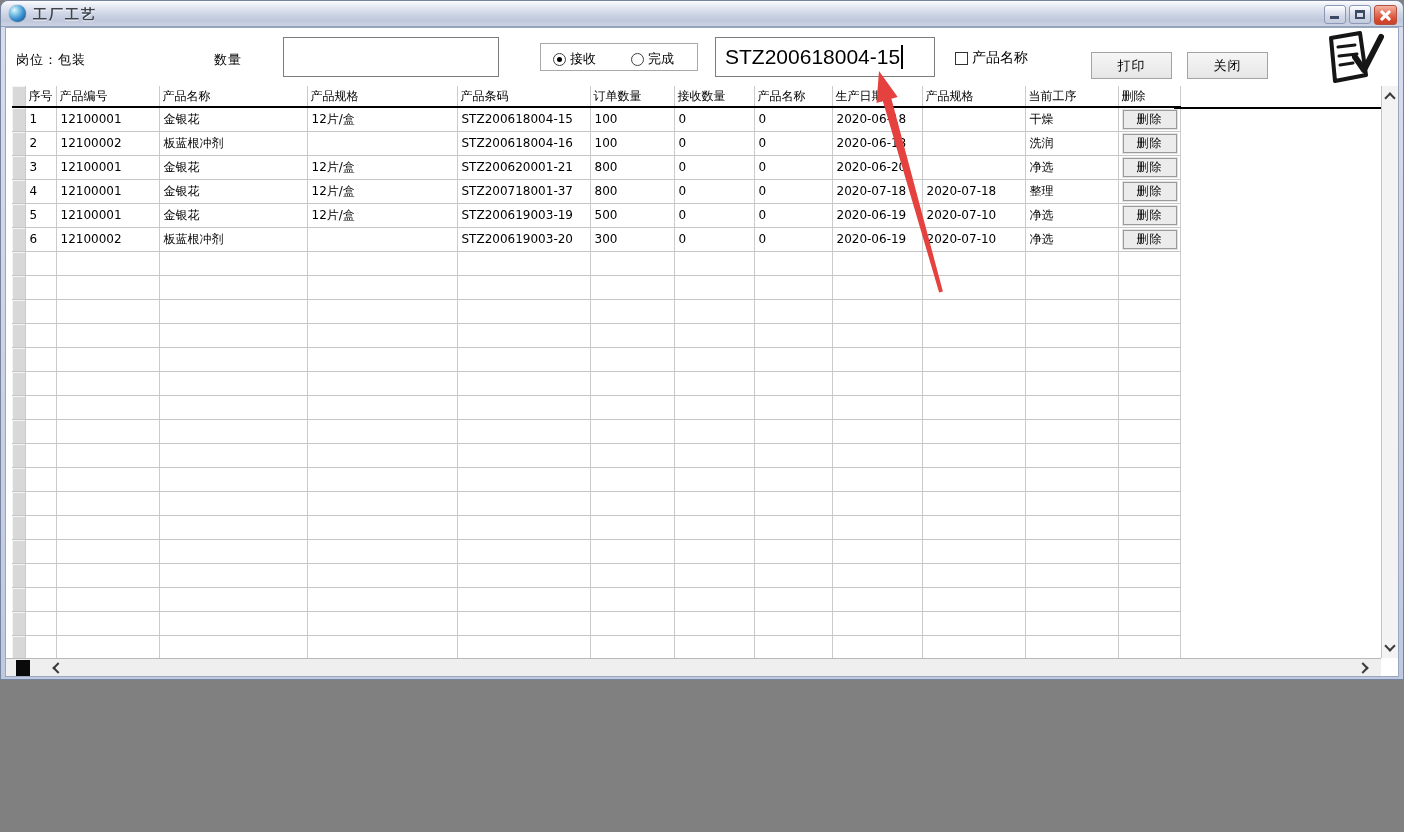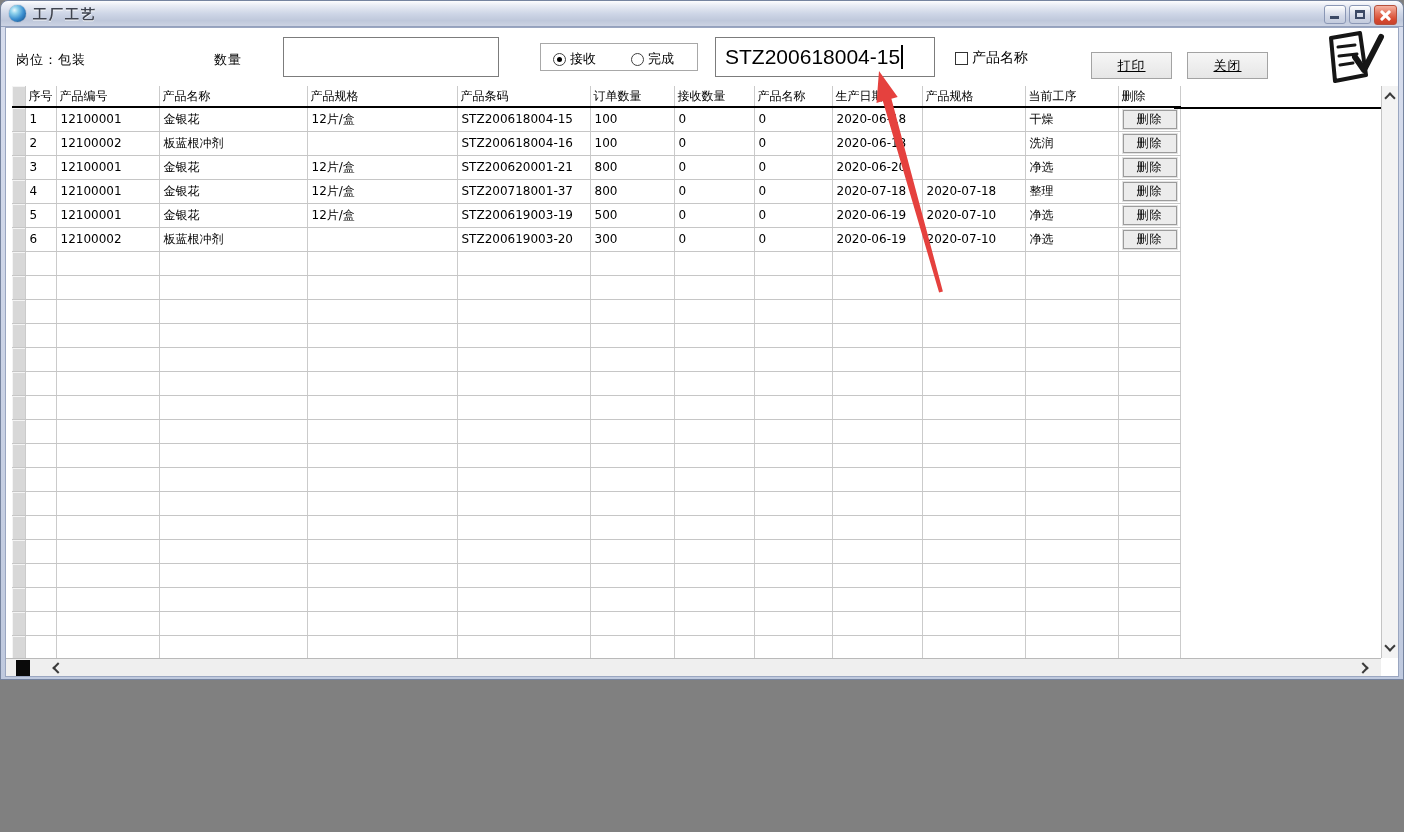--- a/index.html
+++ b/index.html
@@ -68,21 +68,21 @@
     left:709px; top:9px; width:220px; height:40px; font-size:21px; color:#000;
     display:flex; align-items:center; padding-left:9px; font-family:"Liberation Sans","DejaVu Sans",sans-serif;
     white-space:nowrap;
   }
   .caret{display:inline-block; width:2px; height:24px; background:#000; margin-left:1px;}
   .checkbox-row{position:absolute; left:949px; top:21px; display:flex; align-items:center; gap:4px; font-size:14px;}
   .checkbox-row .box{width:13px; height:13px; border:1px solid #333; background:#fff;}
   .tb-btn{
     position:absolute; top:24px; width:81px; height:27px; font-size:13px; color:#000;
     background:linear-gradient(180deg,#f6f6f6,#e6e6e6); border:1px solid #a3a3a3;
-    display:flex; align-items:center; justify-content:center; letter-spacing:1px; cursor:default;text-decoration:underline;
+    display:flex; align-items:center; justify-content:center; letter-spacing:1px; cursor:default;
   }
   .btn-print{left:1085px;} .btn-close{left:1181px;}
   .corner-icon{position:absolute; left:1316px; top:3px; width:64px; height:55px;}
 
   
   .table-wrap{position:absolute; left:0; top:58px; right:17px; bottom:18px; overflow:hidden; background:#fff;}
   .hdr-line-ext{position:absolute; left:1168px; right:0; top:21px; height:2px; background:#000;}
   table.grid{border-collapse:collapse; table-layout:fixed; width:1168px; font-size:12px; color:#000;margin-left:6px;}
   table.grid td,table.grid th{
     height:24px; padding:0 4px; border-right:1px solid #cbcbcb; border-bottom:1px solid #c6c6c6;

